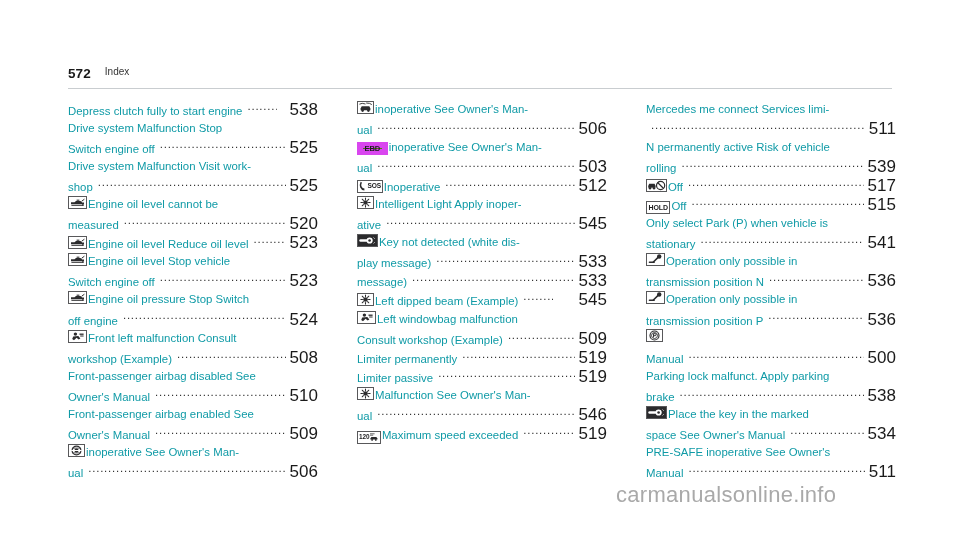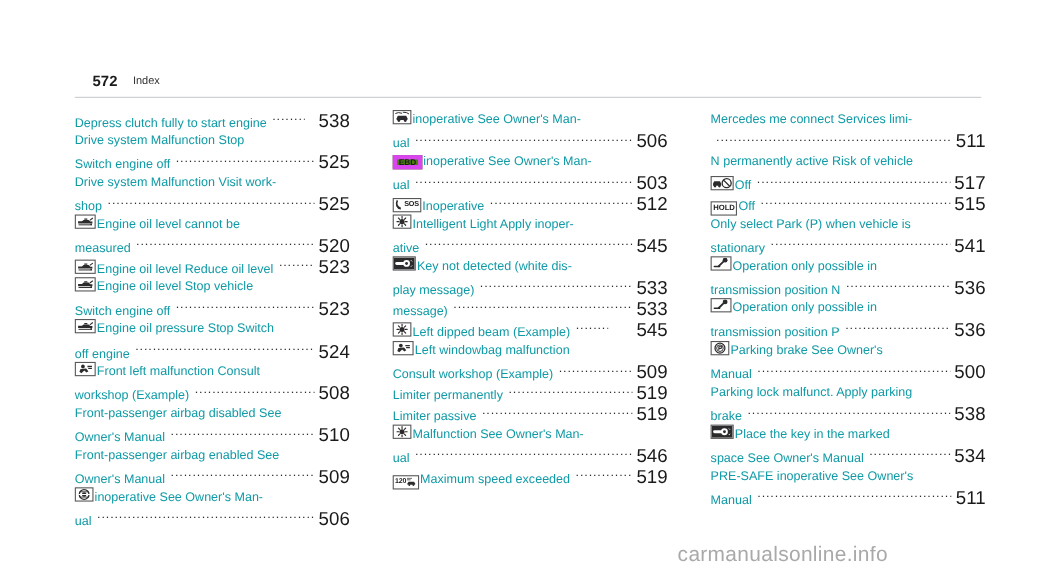--- a/index.html
+++ b/index.html
@@ -11,25 +11,25 @@
     height: 533px;
     background: #ffffff;
     font-family: "Liberation Sans", sans-serif;
     position: relative;
     overflow: hidden;
   }
 
   
   #page-header {
     position: absolute;
-    left: 84px;
+    left: 68px;
     top: 66px;
     width: 824px;
     display: flex;
-    align-items: center;
+    align-items: flex-start;
   }
   #page-header .pgnum {
     font-size: 13.5px;
     font-weight: bold;
     color: #1a1a1a;
     letter-spacing: 0.1px;
   }
   #page-header .pgtitle {
     font-size: 10px;
     color: #333333;
@@ -124,25 +124,24 @@
     letter-spacing: -0.1px;
     font-family: "Liberation Sans", sans-serif;
     line-height: 1;
   }
 
   
   #watermark {
     position: absolute;
     left: 616px;
     top: 482px;
-    font-size: 19px;
+    font-size: 22px;
     color: #a9a9a9;
     letter-spacing: 0.3px;
     font-family: "Liberation Sans", sans-serif;
-    margin-top: 12px;
   }
 </style>
 </head>
 <body>
 
 <div id="page-header">
   <span class="pgnum">572</span>
   <span class="pgtitle">Index</span>
 </div>
 <div id="header-rule"></div>
@@ -355,21 +354,21 @@
           <span class="pg"></span>
         </div>
         <div class="line">
           <span class="txt">ual</span>
           <span class="leader"></span>
           <span class="pg">506</span>
         </div>
       </div>
       <div class="entry">
         <div class="line">
-          <span class="ico"><span style="border:4px solid #d946ef;background:#4d7c0f;box-sizing:border-box;height:13px;display:inline-flex;align-items:center;justify-content:center;padding:0 1.5px;">
+          <span class="ico"><span style="border:6px solid #d946ef;background:#4d7c0f;box-sizing:border-box;height:13px;display:inline-flex;align-items:center;justify-content:center;padding:0 1.5px;">
               <span class="textico">EBD</span>
             </span></span>
           <span class="txt">inoperative See Owner's Man-</span>
           <span class="spacer"></span>
           <span class="pg"></span>
         </div>
         <div class="line">
           <span class="txt">ual</span>
           <span class="leader"></span>
           <span class="pg">503</span>
@@ -565,20 +564,25 @@
           <span class="leader"></span>
           <span class="pg">511</span>
         </div>
       </div>
       <div class="entry">
         <div class="line">
           <span class="txt">N permanently active Risk of vehicle</span>
           <span class="spacer"></span>
           <span class="pg"></span>
         </div>
+        <div class="line">
+          <span class="txt">rolling</span>
+          <span class="leader"></span>
+          <span class="pg">539</span>
+        </div>
       </div>
       <div class="entry">
         <div class="line">
           <span class="ico">
             <span style="display:inline-block;border:1px solid #58585a;background:#fff;box-sizing:border-box;width:21px;height:13px;display:flex;align-items:center;justify-content:center;">
               <svg width="19" height="11" viewBox="0 0 19 11">
                 <path d="M1.2 6.0 L2.2 3.8 L7.6 3.8 L8.6 6.0 L8.6 7.8 L1.2 7.8 Z" fill="#2b2b2d"></path>
                 <circle cx="3.0" cy="8.2" r="1.2" fill="#2b2b2d"></circle>
                 <circle cx="7.0" cy="8.2" r="1.2" fill="#2b2b2d"></circle>
                 <circle cx="13.6" cy="5.5" r="4.1" fill="none" stroke="#2b2b2d" stroke-width="1.2"></circle>
@@ -659,21 +663,20 @@
         <div class="line">
           <span class="ico">
             <span style="display:inline-block;border:1px solid #58585a;background:#fff;box-sizing:border-box;width:17px;height:13px;display:flex;align-items:center;justify-content:center;">
               <svg width="15" height="11" viewBox="0 0 15 11">
                 <circle cx="7.5" cy="5.5" r="4.5" fill="none" stroke="#2b2b2d" stroke-width="1.15"></circle>
                 <circle cx="7.5" cy="5.5" r="3.0" fill="none" stroke="#2b2b2d" stroke-width="0.85"></circle>
                 <path d="M6.5 3.7 L6.5 7.4 M6.5 3.7 L8.1 3.7 Q9.2 3.7 9.2 4.7 Q9.2 5.7 8.1 5.7 L6.5 5.7" stroke="#2b2b2d" stroke-width="0.95" fill="none"></path>
               </svg>
             </span>
           </span>
-          <span class="txt">Parking brake See Owner's</span>
           <span class="spacer"></span>
           <span class="pg"></span>
         </div>
         <div class="line">
           <span class="txt">Manual</span>
           <span class="leader"></span>
           <span class="pg">500</span>
         </div>
       </div>
       <div class="entry">

